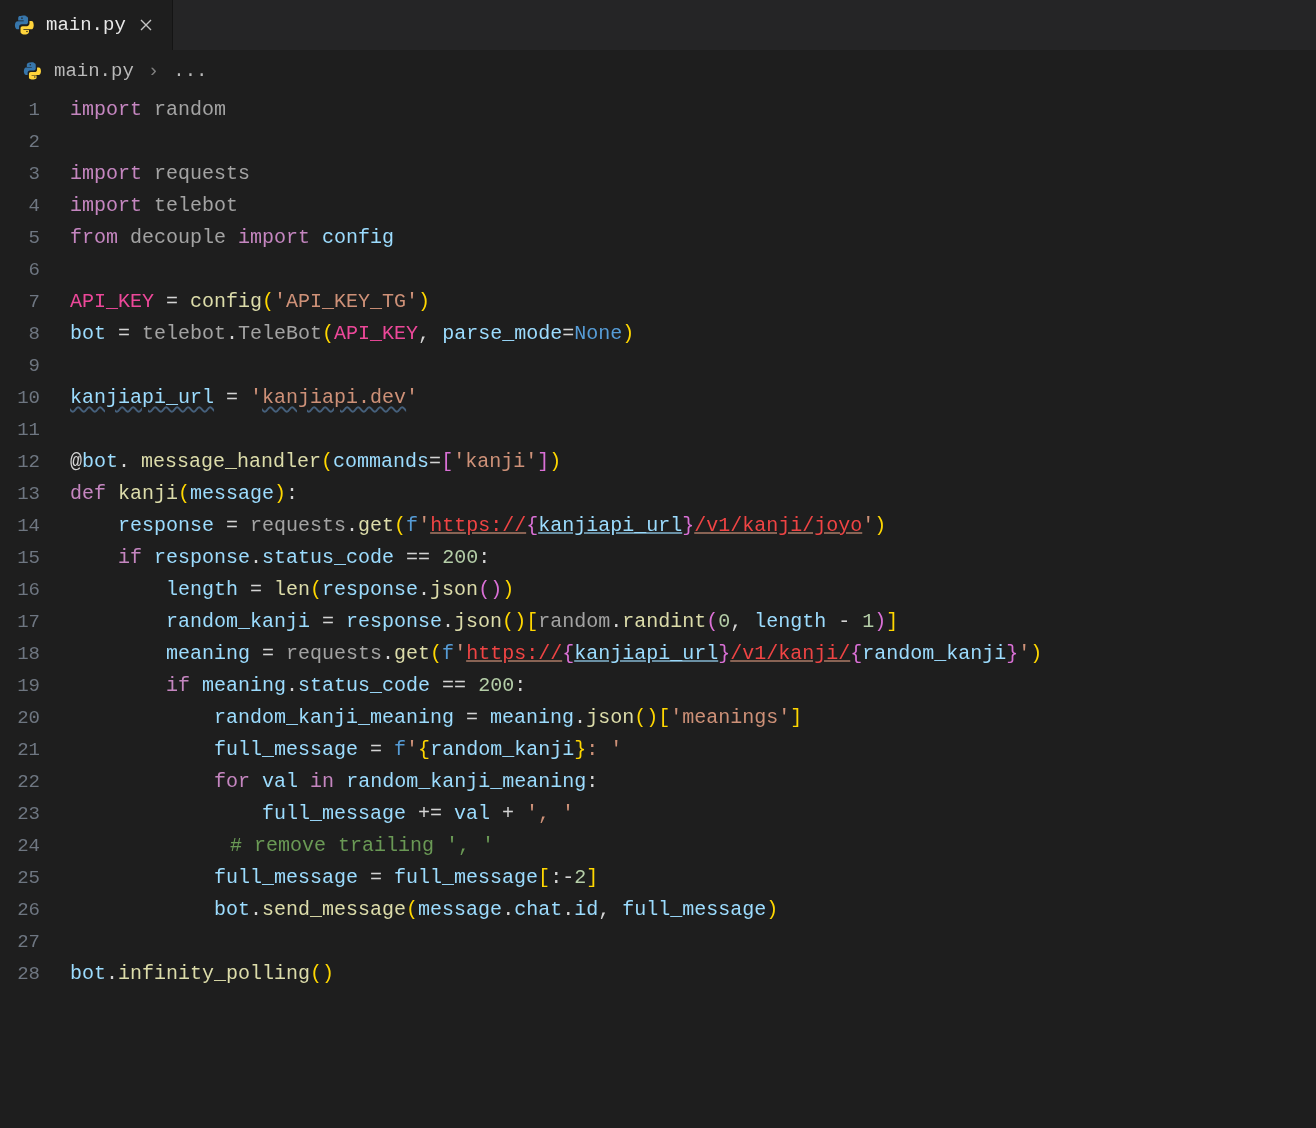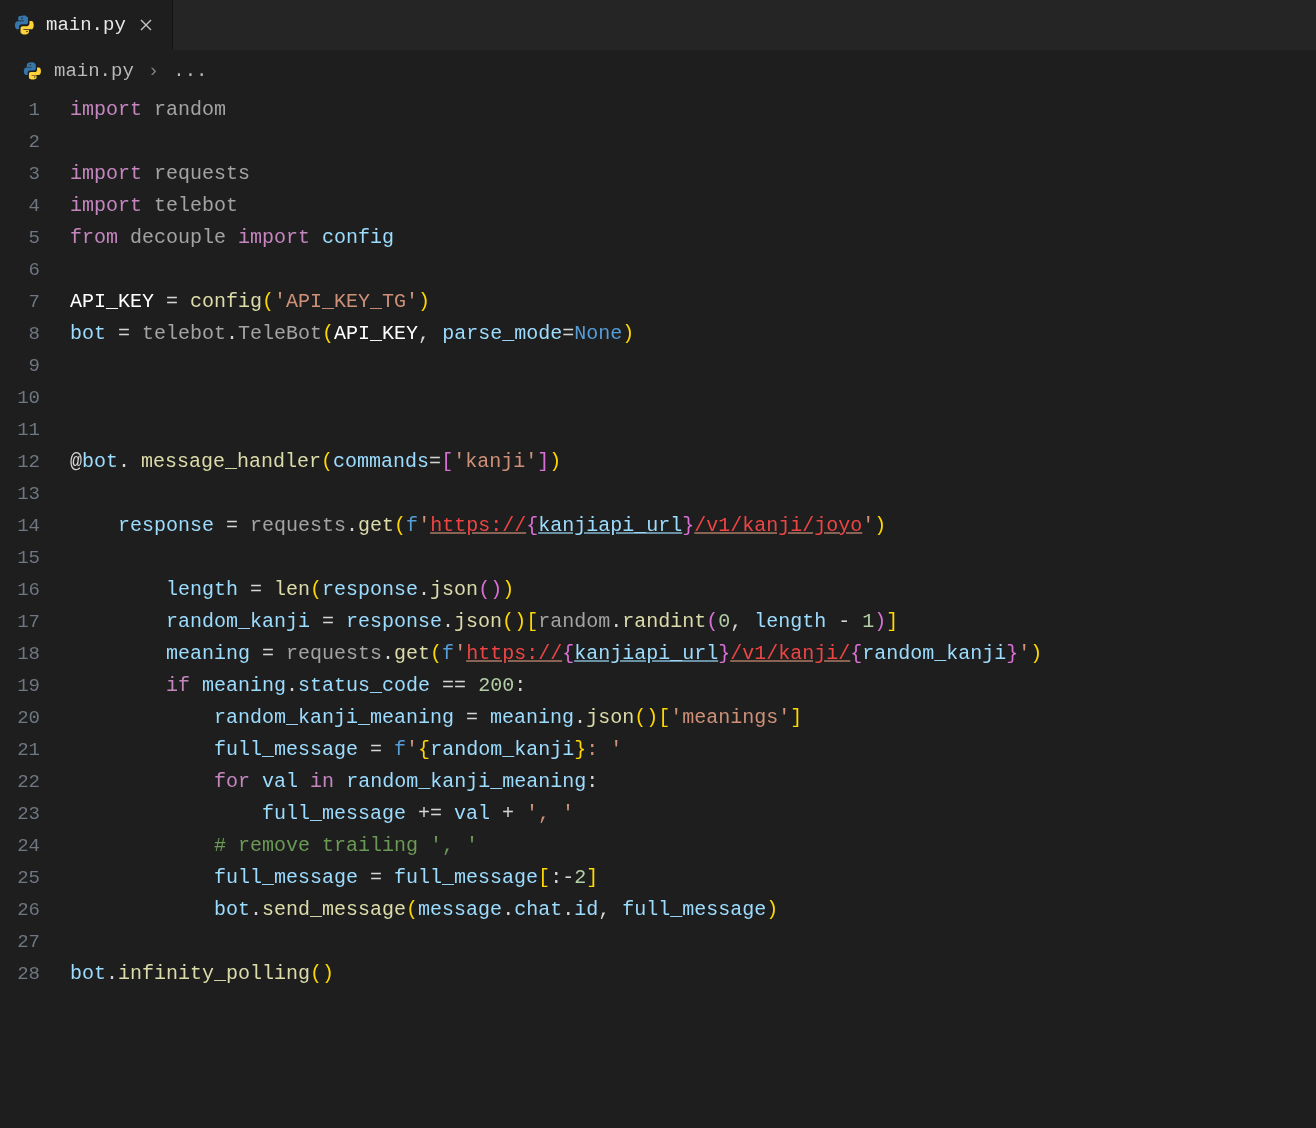--- a/index.html
+++ b/index.html
@@ -83,27 +83,27 @@
     user-select: none;
   }
   .code {
     font-size: 20px;
   }
   
   .kw  { color: #c586c0; }       
   .mod { color: #a3a3a3; }       
   .fn  { color: #dcdcaa; }       
   .var { color: #9cdcfe; }       
-  .const { color: #ffffff; }     
+  .const { color: #ec4899; }     
   .str { color: #ce9178; }       
   .num { color: #b5cea8; }       
   .op  { color: #d4d4d4; }
   .dec { color: #dcdcaa; margin-left: 11px; }       
   .at  { color: #9cdcfe; }       
-  .cmt { color: #6a9955; }       
+  .cmt { color: #6a9955; margin-left: 16px; }       
   .cnst{ color: #569cd6; }       
   .prm { color: #9cdcfe; }       
   .link{ color: #ef4444; text-decoration: underline; text-decoration-color: rgba(206,145,120,0.6); }
   .linkblue { color: #9cdcfe; text-decoration: underline; text-decoration-color: rgba(156,220,254,0.6); }
   .wavy { text-decoration: underline wavy rgba(100,150,200,0.55); text-underline-offset: 3px; }
   .paren-gold { color: #ffd700; }
   .paren-pink { color: #da70d6; }
 </style>
 </head>
 <body>
@@ -140,26 +140,26 @@
 <div class="editor" id="editor">
     <div class="line"><span class="gutter">1</span><span class="code"><span class="kw">import</span><span class="op"> </span><span class="mod">random</span></span></div>
     <div class="line"><span class="gutter">2</span><span class="code"></span></div>
     <div class="line"><span class="gutter">3</span><span class="code"><span class="kw">import</span><span class="op"> </span><span class="mod">requests</span></span></div>
     <div class="line"><span class="gutter">4</span><span class="code"><span class="kw">import</span><span class="op"> </span><span class="mod">telebot</span></span></div>
     <div class="line"><span class="gutter">5</span><span class="code"><span class="kw">from</span><span class="op"> </span><span class="mod">decouple</span><span class="op"> </span><span class="kw">import</span><span class="op"> </span><span class="var">config</span></span></div>
     <div class="line"><span class="gutter">6</span><span class="code"></span></div>
     <div class="line"><span class="gutter">7</span><span class="code"><span class="const">API_KEY</span><span class="op"> = </span><span class="fn">config</span><span class="paren-gold">(</span><span class="str">'API_KEY_TG'</span><span class="paren-gold">)</span></span></div>
     <div class="line"><span class="gutter">8</span><span class="code"><span class="var">bot</span><span class="op"> = </span><span class="mod">telebot</span><span class="op">.</span><span class="mod">TeleBot</span><span class="paren-gold">(</span><span class="const">API_KEY</span><span class="op">, </span><span class="prm">parse_mode</span><span class="op">=</span><span class="cnst">None</span><span class="paren-gold">)</span></span></div>
     <div class="line"><span class="gutter">9</span><span class="code"></span></div>
-    <div class="line"><span class="gutter">10</span></div>
+    <div class="line"><span class="gutter">10</span><span class="code"><span class="var wavy">kanjiapi_url</span><span class="op"> = </span><span class="str">'</span><span class="str wavy">kanjiapi.dev</span><span class="str">'</span></span></div>
     <div class="line"><span class="gutter">11</span><span class="code"></span></div>
     <div class="line"><span class="gutter">12</span><span class="code"><span class="op">@</span><span class="at">bot</span><span class="op">.</span><span class="dec">message_handler</span><span class="paren-gold">(</span><span class="prm">commands</span><span class="op">=</span><span class="paren-pink">[</span><span class="str">'kanji'</span><span class="paren-pink">]</span><span class="paren-gold">)</span></span></div>
-    <div class="line"><span class="gutter">13</span></div>
+    <div class="line"><span class="gutter">13</span><span class="code"><span class="kw">def</span><span class="op"> </span><span class="fn">kanji</span><span class="paren-gold">(</span><span class="var">message</span><span class="paren-gold">)</span><span class="op">:</span></span></div>
     <div class="line"><span class="gutter">14</span><span class="code"><span>    </span><span class="var">response</span><span class="op"> = </span><span class="mod">requests</span><span class="op">.</span><span class="fn">get</span><span class="paren-gold">(</span><span class="cnst">f</span><span class="str">'</span><span class="link">https://</span><span class="paren-pink">{</span><span class="linkblue">kanjiapi_url</span><span class="paren-pink">}</span><span class="link">/v1/kanji/joyo</span><span class="str">'</span><span class="paren-gold">)</span></span></div>
-    <div class="line"><span class="gutter">15</span></div>
+    <div class="line"><span class="gutter">15</span><span class="code"><span>    </span><span class="kw">if</span><span class="op"> </span><span class="var">response</span><span class="op">.</span><span class="var">status_code</span><span class="op"> == </span><span class="num">200</span><span class="op">:</span></span></div>
     <div class="line"><span class="gutter">16</span><span class="code"><span>        </span><span class="var">length</span><span class="op"> = </span><span class="fn">len</span><span class="paren-gold">(</span><span class="var">response</span><span class="op">.</span><span class="fn">json</span><span class="paren-pink">(</span><span class="paren-pink">)</span><span class="paren-gold">)</span></span></div>
     <div class="line"><span class="gutter">17</span><span class="code"><span>        </span><span class="var">random_kanji</span><span class="op"> = </span><span class="var">response</span><span class="op">.</span><span class="fn">json</span><span class="paren-gold">(</span><span class="paren-gold">)</span><span class="paren-gold">[</span><span class="mod">random</span><span class="op">.</span><span class="fn">randint</span><span class="paren-pink">(</span><span class="num">0</span><span class="op">, </span><span class="var">length</span><span class="op"> - </span><span class="num">1</span><span class="paren-pink">)</span><span class="paren-gold">]</span></span></div>
     <div class="line"><span class="gutter">18</span><span class="code"><span>        </span><span class="var">meaning</span><span class="op"> = </span><span class="mod">requests</span><span class="op">.</span><span class="fn">get</span><span class="paren-gold">(</span><span class="cnst">f</span><span class="str">'</span><span class="link">https://</span><span class="paren-pink">{</span><span class="linkblue">kanjiapi_url</span><span class="paren-pink">}</span><span class="link">/v1/kanji/</span><span class="paren-pink">{</span><span class="var">random_kanji</span><span class="paren-pink">}</span><span class="str">'</span><span class="paren-gold">)</span></span></div>
     <div class="line"><span class="gutter">19</span><span class="code"><span>        </span><span class="kw">if</span><span class="op"> </span><span class="var">meaning</span><span class="op">.</span><span class="var">status_code</span><span class="op"> == </span><span class="num">200</span><span class="op">:</span></span></div>
     <div class="line"><span class="gutter">20</span><span class="code"><span>            </span><span class="var">random_kanji_meaning</span><span class="op"> = </span><span class="var">meaning</span><span class="op">.</span><span class="fn">json</span><span class="paren-gold">(</span><span class="paren-gold">)</span><span class="paren-gold">[</span><span class="str">'meanings'</span><span class="paren-gold">]</span></span></div>
     <div class="line"><span class="gutter">21</span><span class="code"><span>            </span><span class="var">full_message</span><span class="op"> = </span><span class="cnst">f</span><span class="str">'</span><span class="paren-gold">{</span><span class="var">random_kanji</span><span class="paren-gold">}</span><span class="str">: '</span></span></div>
     <div class="line"><span class="gutter">22</span><span class="code"><span>            </span><span class="kw">for</span><span class="op"> </span><span class="var">val</span><span class="op"> </span><span class="kw">in</span><span class="op"> </span><span class="var">random_kanji_meaning</span><span class="op">:</span></span></div>
     <div class="line"><span class="gutter">23</span><span class="code"><span>                </span><span class="var">full_message</span><span class="op"> += </span><span class="var">val</span><span class="op"> + </span><span class="str">', '</span></span></div>
     <div class="line"><span class="gutter">24</span><span class="code"><span>            </span><span class="cmt"># remove trailing ', '</span></span></div>
     <div class="line"><span class="gutter">25</span><span class="code"><span>            </span><span class="var">full_message</span><span class="op"> = </span><span class="var">full_message</span><span class="paren-gold">[</span><span class="op">:-</span><span class="num">2</span><span class="paren-gold">]</span></span></div>

